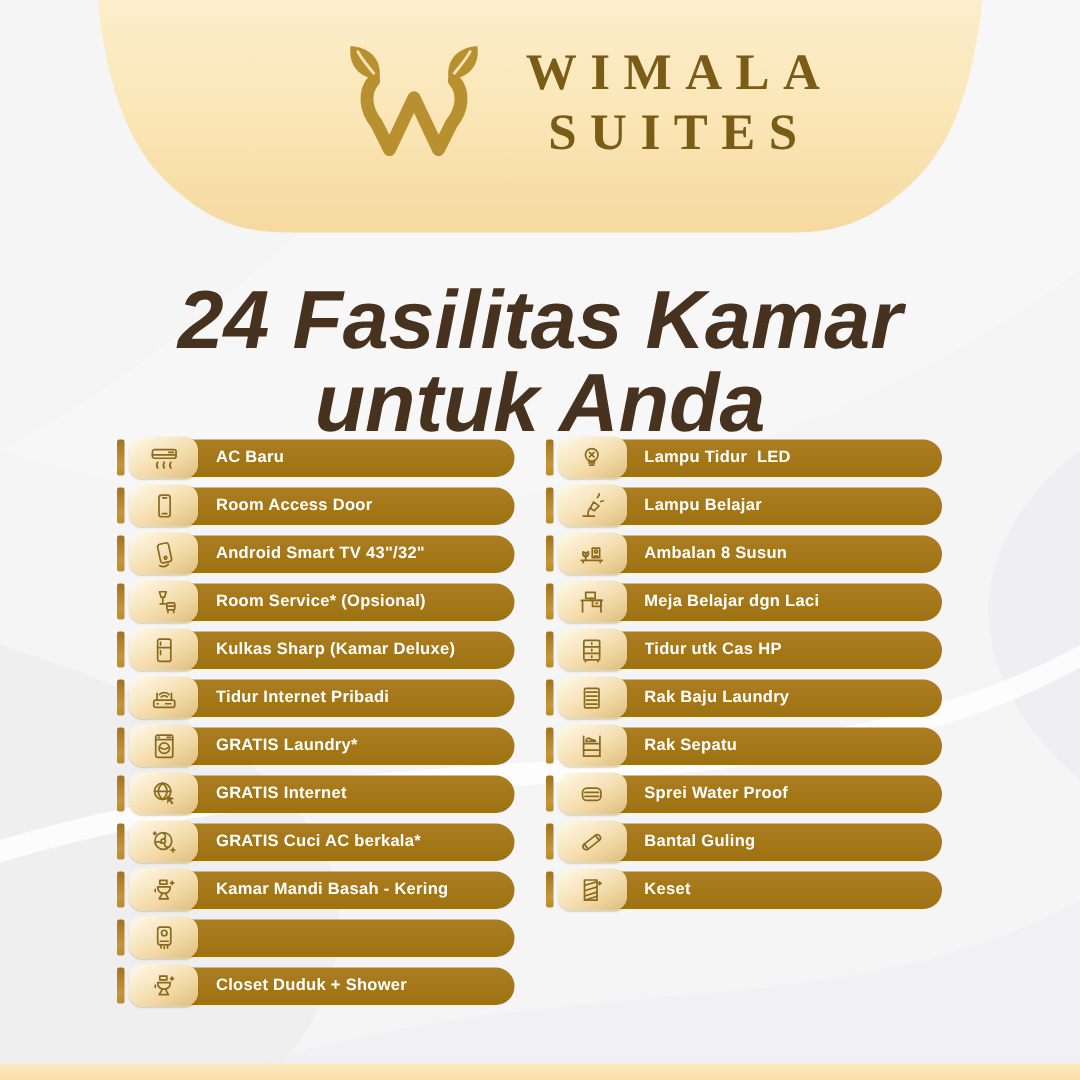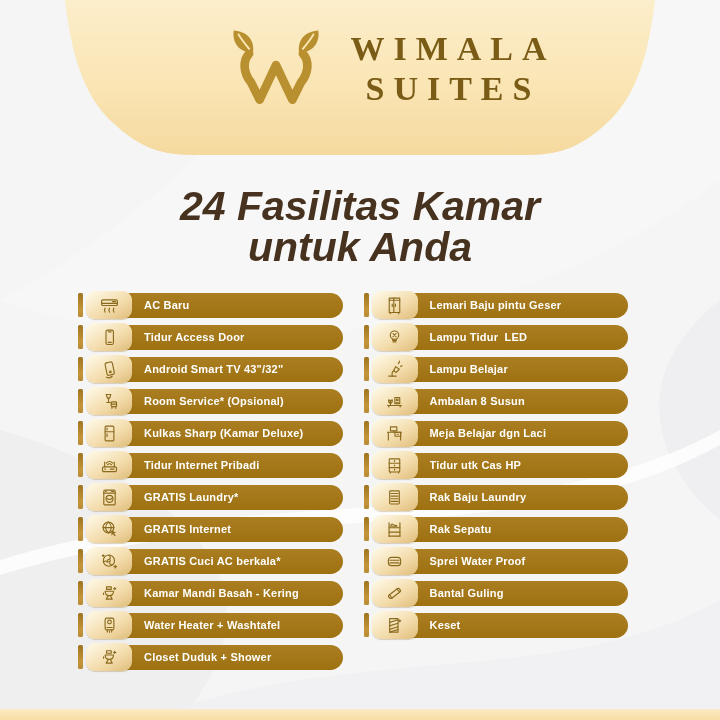--- a/index.html
+++ b/index.html
@@ -19,21 +19,21 @@
     display:flex; justify-content:center; align-items:center; gap:26px;margin-left:32px;
   }
   .logo-mark { width:96px; height:86px; flex:0 0 auto; }
   .brand-text { text-align:center; color:#7a5c16; font-family:"Liberation Serif", serif;
     font-size:34px; letter-spacing:9px; line-height:1.18; font-weight:600; }
 
   
   .page-title {
     position:absolute; top:186px; left:0; width:720px; z-index:2;
     text-align:center; color:#46321e; font-weight:800; font-style:italic;
-    font-size:41px; line-height:1.0; letter-spacing:0px;
+    font-size:55px; line-height:1.0; letter-spacing:0px;
   }
 
   
   .facilities {
     position:absolute; top:291px; left:78px; width:550px; z-index:2;
     display:flex; gap:21px;
   }
   .fac-col { flex:1 1 0; min-width:0; }
   .row { display:flex; align-items:center; height:28px; margin-bottom:4px; }
   .accent {
@@ -129,21 +129,21 @@
       <div class="row">
         <span class="accent"></span>
         <div class="barwrap">
           <div class="bar"></div>
           <div class="chip">
             <svg viewBox="0 0 24 24">
               <rect x="8" y="3.5" width="8.5" height="16.5" rx="2" fill="none" stroke="currentColor" stroke-width="1.3" stroke-linecap="round" stroke-linejoin="round"></rect>
               <path d="M10.5 17.6h3.5M10.8 5.6h3" fill="none" stroke="currentColor" stroke-width="1.3" stroke-linecap="round" stroke-linejoin="round"></path>
             </svg>
           </div>
-          <div class="label">Tidur Access Door</div>
+          <div class="label">Room Access Door</div>
         </div>
       </div>
       <div class="row">
         <span class="accent"></span>
         <div class="barwrap">
           <div class="bar"></div>
           <div class="chip">
             <svg viewBox="0 0 24 24">
               <g transform="rotate(-12 12 11)">
                 <rect x="8" y="3.8" width="8.5" height="14.5" rx="2" fill="none" stroke="currentColor" stroke-width="1.3" stroke-linecap="round" stroke-linejoin="round"></rect>
@@ -262,55 +262,39 @@
         <span class="accent"></span>
         <div class="barwrap">
           <div class="bar"></div>
           <div class="chip">
             <svg viewBox="0 0 24 24">
               <rect x="7" y="3.5" width="10" height="13.5" rx="2" fill="none" stroke="currentColor" stroke-width="1.3" stroke-linecap="round" stroke-linejoin="round"></rect>
               <circle cx="12" cy="8" r="2.1" fill="none" stroke="currentColor" stroke-width="1.3" stroke-linecap="round" stroke-linejoin="round"></circle>
               <path d="M9 14.3h6M9.5 17v2.4M14.5 17v2.4M12 18.6v1.2" fill="none" stroke="currentColor" stroke-width="1.3" stroke-linecap="round" stroke-linejoin="round"></path>
             </svg>
           </div>
-          <div class="label">Water Heater + Washtafel</div>
         </div>
       </div>
       <div class="row">
         <span class="accent"></span>
         <div class="barwrap">
           <div class="bar"></div>
           <div class="chip">
             <svg viewBox="0 0 24 24">
               <path d="M8.6 4.3h5.4v2.8H8.6Z" fill="none" stroke="currentColor" stroke-width="1.3" stroke-linecap="round" stroke-linejoin="round"></path>
               <path d="M7 9.2h9.6c0 3-1.5 5-4.8 5s-4.8-2-4.8-5Z" fill="none" stroke="currentColor" stroke-width="1.3" stroke-linecap="round" stroke-linejoin="round"></path>
               <path d="M10.6 14.2 8.2 18.4h6.9l-2.2-4.2" fill="none" stroke="currentColor" stroke-width="1.3" stroke-linecap="round" stroke-linejoin="round"></path>
               <path d="M17.9 5v2.4M16.7 6.2h2.4M5.2 11.2v1.6" fill="none" stroke="currentColor" stroke-width="1.3" stroke-linecap="round" stroke-linejoin="round"></path>
             </svg>
           </div>
           <div class="label">Closet Duduk + Shower</div>
         </div>
       </div>
     </div>
   <div class="fac-col" id="col-right">
-      <div class="row">
-        <span class="accent"></span>
-        <div class="barwrap">
-          <div class="bar"></div>
-          <div class="chip">
-            <svg viewBox="0 0 24 24">
-              <rect x="6" y="3.5" width="12" height="16.5" fill="none" stroke="currentColor" stroke-width="1.3" stroke-linecap="round" stroke-linejoin="round"></rect>
-              <path d="M11.2 3.5v16.5M6 6h12" fill="none" stroke="currentColor" stroke-width="1.3" stroke-linecap="round" stroke-linejoin="round"></path>
-              <path d="M9.4 10.5v2.6M13 10.5v2.6" fill="none" stroke="currentColor" stroke-width="1.3" stroke-linecap="round" stroke-linejoin="round"></path>
-              <path d="M7.2 20v1.3M16.8 20v1.3" fill="none" stroke="currentColor" stroke-width="1.3" stroke-linecap="round" stroke-linejoin="round"></path>
-            </svg>
-          </div>
-          <div class="label">Lemari Baju pintu Geser</div>
-        </div>
-      </div>
       <div class="row">
         <span class="accent"></span>
         <div class="barwrap">
           <div class="bar"></div>
           <div class="chip">
             <svg viewBox="0 0 24 24">
               <circle cx="12" cy="9.4" r="4.8" fill="none" stroke="currentColor" stroke-width="1.3" stroke-linecap="round" stroke-linejoin="round"></circle>
               <path d="M10 13.5v2.1h4v-2.1M10.4 17.2h3.2" fill="none" stroke="currentColor" stroke-width="1.3" stroke-linecap="round" stroke-linejoin="round"></path>
               <path d="M10.3 7.5l3.4 3.4M13.7 7.5l-3.4 3.4" fill="none" stroke="currentColor" stroke-width="1.3" stroke-linecap="round" stroke-linejoin="round"></path>
             </svg>

